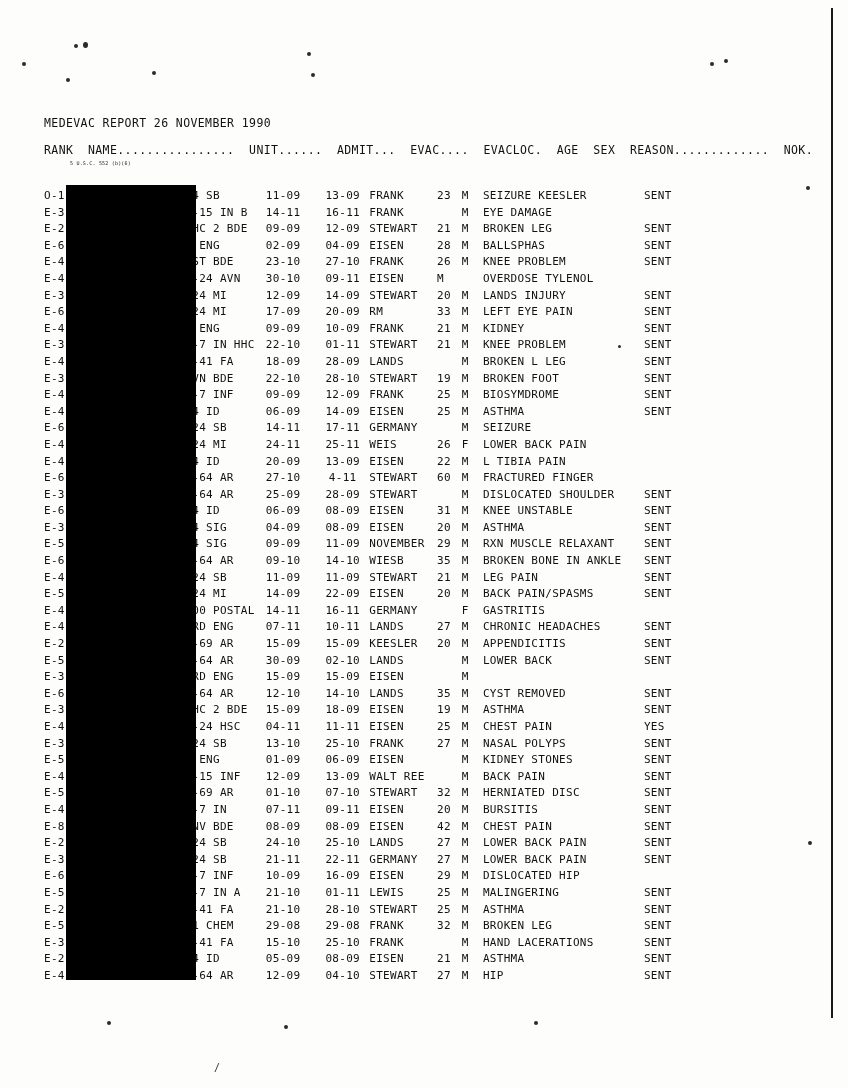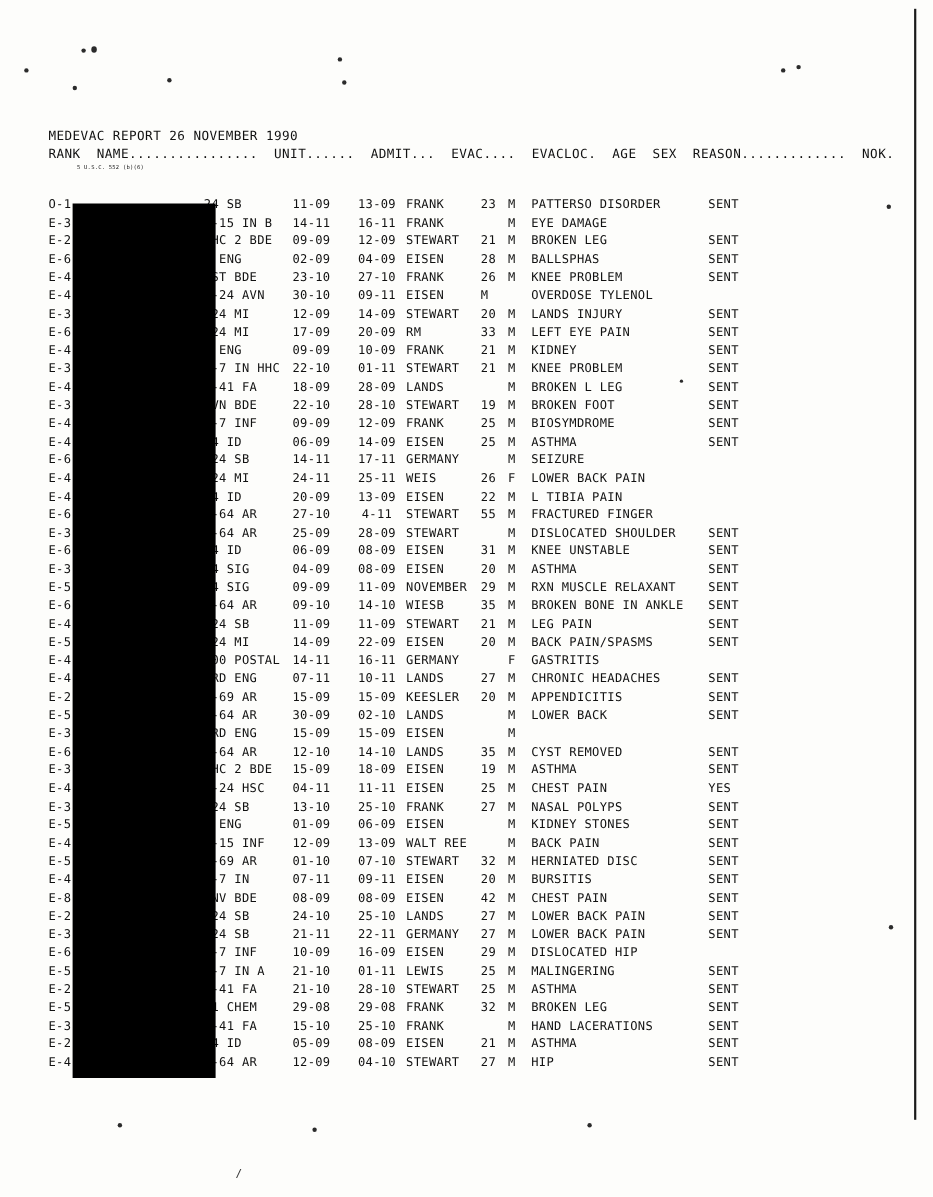--- a/index.html
+++ b/index.html
@@ -29,21 +29,21 @@
     position: absolute;
     left: 44px;
     top: 116px;
     width: 640px;
     color: #111;
   }
   .title {
     font-size: 11.5px;
     letter-spacing: 0.4px;
     white-space: pre;
-    margin-bottom: 3px;
+    margin-bottom: 13px;
   }
   .hdrrow {
     font-size: 11.5px;
     letter-spacing: 0.4px;
     white-space: pre;
     margin-bottom: 0px;
   }
   .foia {
     font-size: 5px;
     letter-spacing: 0.2px;
@@ -124,21 +124,21 @@
       <tbody id="records-body">
           <tr>
             <td class="c-rank">O-1</td>
             <td class="c-name" style="width: 148px;"></td>
             <td class="c-unit">24 SB</td>
             <td class="c-admit">11-09</td>
             <td class="c-evac">13-09</td>
             <td class="c-loc">FRANK</td>
             <td class="c-age">23</td>
             <td class="c-sex">M</td>
-            <td class="c-reason">PATTERSO DISORDER</td>
+            <td class="c-reason">SEIZURE KEESLER</td>
             <td class="c-nok">SENT</td>
           </tr>
           <tr>
             <td class="c-rank">E-3</td>
             <td class="c-name" style="width: 148px;"></td>
             <td class="c-unit">3-15 IN B</td>
             <td class="c-admit">14-11</td>
             <td class="c-evac">16-11</td>
             <td class="c-loc">FRANK</td>
             <td class="c-age"></td>
@@ -326,21 +326,21 @@
             <td class="c-reason">L TIBIA PAIN</td>
             <td class="c-nok"></td>
           </tr>
           <tr>
             <td class="c-rank">E-6</td>
             <td class="c-name" style="width: 148px;"></td>
             <td class="c-unit">4-64 AR</td>
             <td class="c-admit">27-10</td>
             <td class="c-evac">4-11</td>
             <td class="c-loc">STEWART</td>
-            <td class="c-age">55</td>
+            <td class="c-age">60</td>
             <td class="c-sex">M</td>
             <td class="c-reason">FRACTURED FINGER</td>
             <td class="c-nok"></td>
           </tr>
           <tr>
             <td class="c-rank">E-3</td>
             <td class="c-name" style="width: 148px;"></td>
             <td class="c-unit">4-64 AR</td>
             <td class="c-admit">25-09</td>
             <td class="c-evac">28-09</td>

